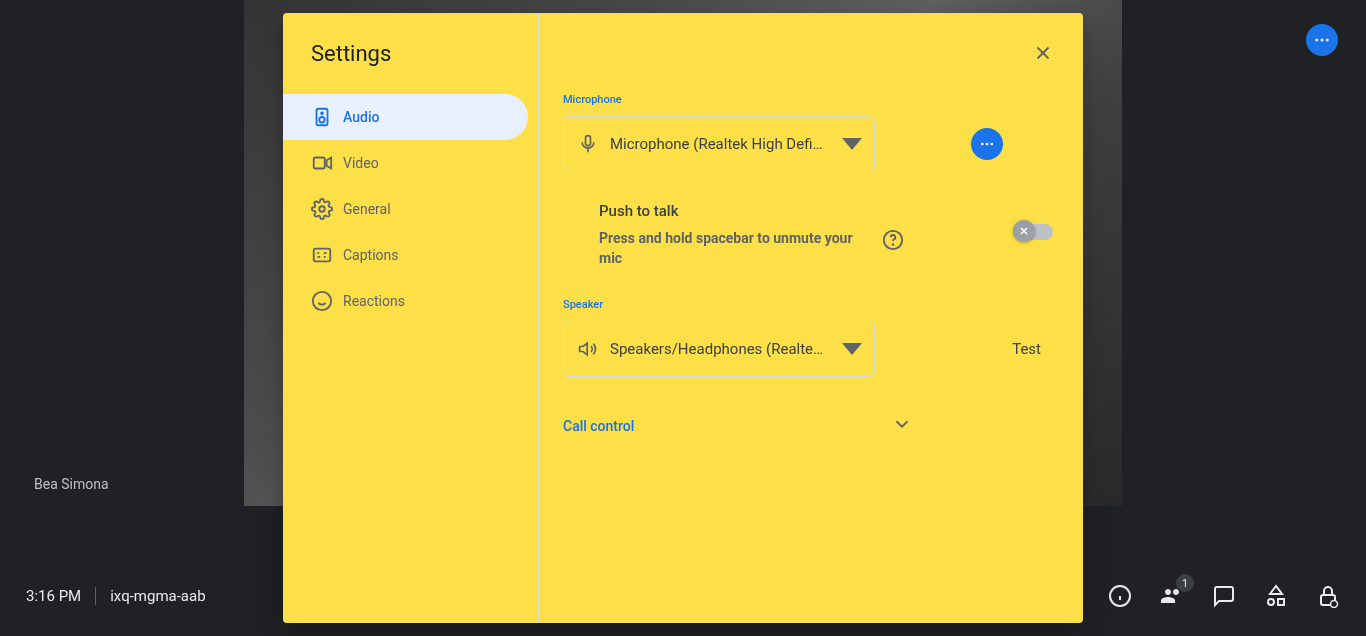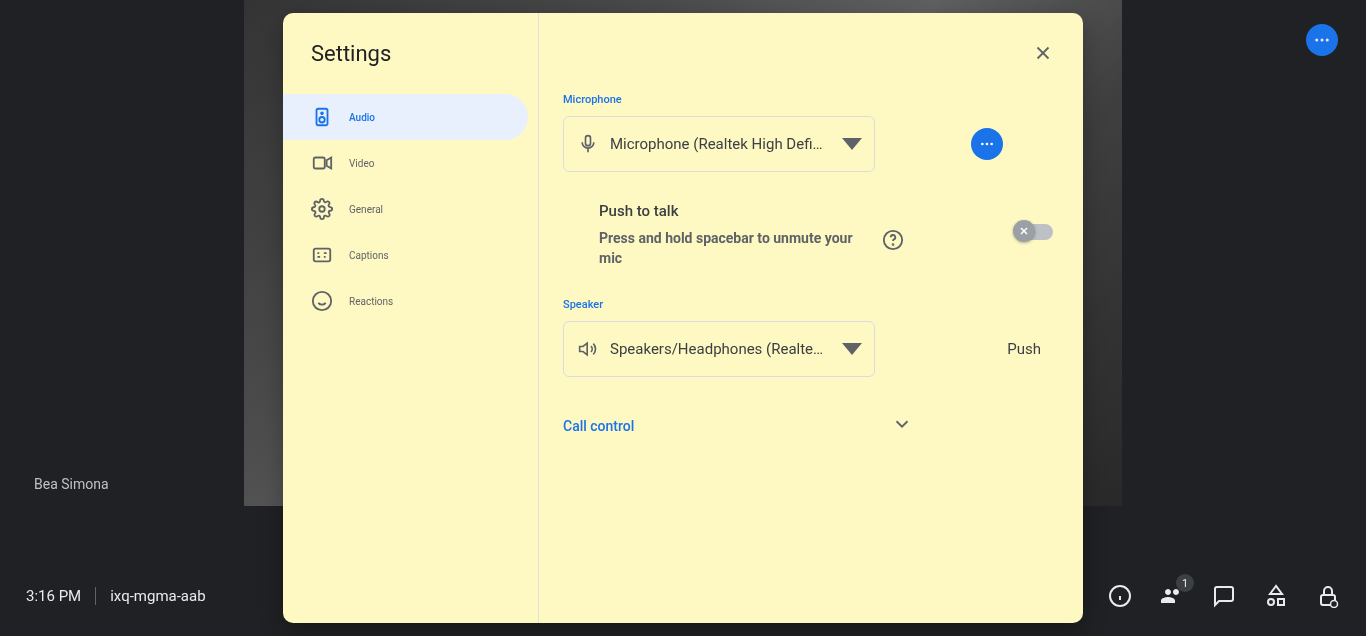--- a/index.html
+++ b/index.html
@@ -14,24 +14,24 @@
 
 
 .bottom-bar { position: absolute; bottom: 0; left: 0; right: 0; height: 80px; display: flex; align-items: center; padding: 0 26px; }
 .time-code { color: #e8eaed; font-size: 15px; font-weight: 400; display: flex; align-items: center; gap: 14px; }
 .divider-v { width: 1px; height: 18px; background: #5f6368; }
 .bottom-right { margin-left: auto; display: flex; align-items: center; gap: 28px; color: #e8eaed; }
 .bottom-icon { width: 24px; height: 24px; display: flex; align-items: center; justify-content: center; cursor: pointer; position: relative; }
 .badge-count { position: absolute; top: -10px; right: -10px; background: #3c4043; color: #e8eaed; font-size: 11px; width: 18px; height: 18px; border-radius: 9px; display: flex; align-items: center; justify-content: center; }
 
 
-.dialog { position: absolute; left: 283px; top: 13px; width: 800px; height: 610px; background: #fef9c3; border-radius: 10px; display: flex; overflow: hidden; box-shadow: 0 8px 24px rgba(0,0,0,0.3); }
+.dialog { position: absolute; left: 283px; top: 13px; width: 800px; height: 610px; background: #fde047; border-radius: 4px; display: flex; overflow: hidden; box-shadow: 0 8px 24px rgba(0,0,0,0.3); }
 .dialog-left { width: 256px; border-right: 1px solid #e0e0e0; padding-top: 22px; }
 .dialog-title { font-size: 22px; color: #202124; padding: 6px 0 28px 28px; font-weight: 400; }
-.nav-item { display: flex; align-items: center; gap: 16px; padding: 12px 0 12px 28px; margin-right: 10px; border-radius: 0 24px 24px 0; cursor: pointer; color: #5f6368; font-size: 10px; }
+.nav-item { display: flex; align-items: center; gap: 10px; padding: 12px 0 12px 28px; margin-right: 10px; border-radius: 0 24px 24px 0; cursor: pointer; color: #5f6368; font-size: 14px; }
 .nav-item.active { background: #e8f0fe; color: #1a73e8; font-weight: 500; }
 .nav-item svg { width: 22px; height: 22px; flex-shrink: 0; }
 
 .dialog-right { flex: 1; padding: 18px 30px 18px 24px; position: relative; }
 .close-btn { position: absolute; top: 20px; right: 20px; width: 40px; height: 40px; display: flex; align-items: center; justify-content: center; cursor: pointer; border-radius: 50%; color: #5f6368; }
 
 .section-label { color: #1a73e8; font-size: 11px; font-weight: 500; margin-top: 62px; margin-bottom: 10px; }
 .section-label.first { margin-top: 62px; }
 .section-label.speaker { margin-top: 30px; }
 
@@ -219,21 +219,21 @@
         <svg viewBox="0 0 24 24" fill="none" stroke="currentColor" stroke-width="2">
             <polygon points="11,5 6,9 2,9 2,15 6,15 11,19"></polygon>
             <path d="M15.54 8.46a5 5 0 0 1 0 7.07"></path>
             <path d="M18.36 5.64a9 9 0 0 1 0 12.72"></path>
           </svg>
         <span class="select-text">Speakers/Headphones (Realtek Hig…</span>
         <svg class="arrow-down" viewBox="0 0 10 10" fill="currentColor">
             <polygon points="0,2 10,2 5,8"></polygon>
           </svg>
       </div>
-      <div class="test-btn">Push</div>
+      <div class="test-btn">Test</div>
     </div>
 
     <div class="call-control">
       <span class="call-control-label">Call control</span>
       <span class="expand-icon">
         <svg viewBox="0 0 24 24" width="22" height="22" fill="none" stroke="currentColor" stroke-width="2">
             <polyline points="6,9 12,15 18,9"></polyline>
           </svg>
       </span>
     </div>

